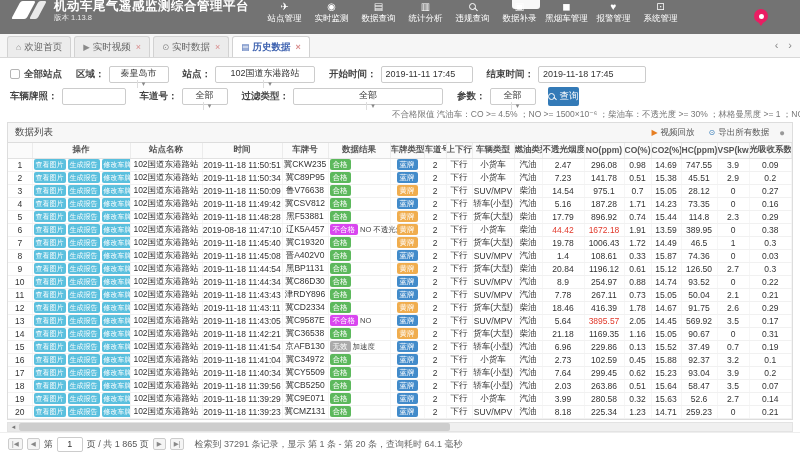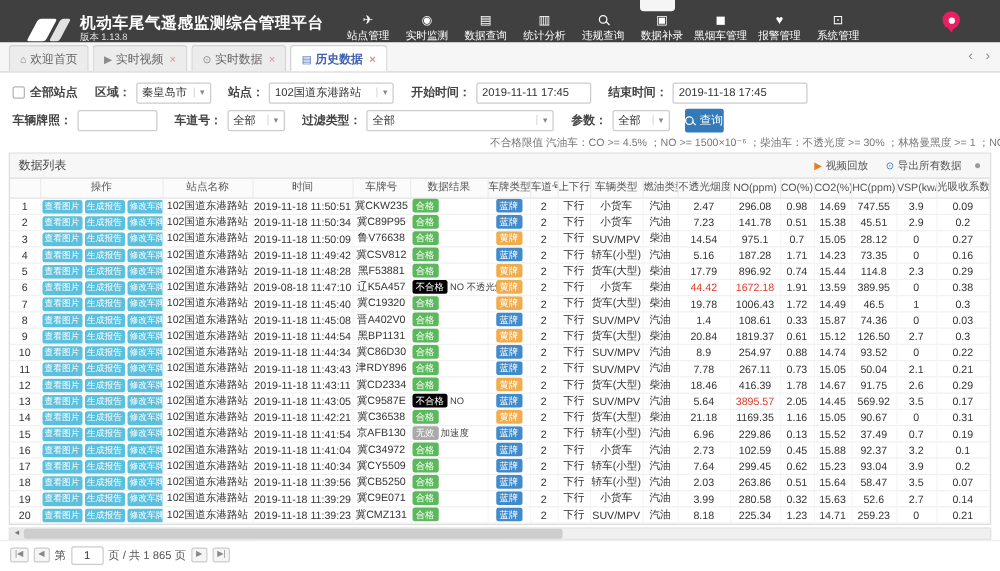--- a/index.html
+++ b/index.html
@@ -1,20 +1,20 @@
 <!DOCTYPE html>
 <html><head>
 <meta charset="utf-8">
 <style>
   * { box-sizing: border-box; margin: 0; padding: 0; }
   html,body { width:800px; height:457px; overflow:hidden; background:#fff;
     font-family:"Liberation Sans","DejaVu Sans",sans-serif; }
 
   
-  .navbar { height:34px; background:#404040; display:flex; align-items:flex-end; color:#fff; position:relative;padding-left:10px; }
+  .navbar { height:34px; background:#737373; display:flex; align-items:flex-start; color:#fff; position:relative; }
   .logo { position:relative; width:40px; height:20px; margin-left:10px; flex:none; }
   .logo i { position:absolute; top:1px; height:18px; background:#fff; transform:skewX(-28deg); border-radius:2px; }
   .logo i.l1 { left:6px; width:15px; }
   .logo i.l2 { left:24px; width:8px; opacity:.85; }
   .brand { margin-left:4px; line-height:1.1; flex:none; }
   .brand .t { font-size:12.5px; font-weight:bold; letter-spacing:.5px; }
   .brand .v { font-size:7.5px; opacity:.85; }
   .nav-items { display:flex; margin-left:12px; }
   .nav-item { width:47px; text-align:center; font-size:8.5px; cursor:pointer; line-height:1.25; }
   .nav-item .ic { display:block; font-size:10px; height:13px; line-height:13px; font-style:normal; }
@@ -33,21 +33,21 @@
   .tab.active .tic { color:#3f63b0; }
   .tab-arrows { position:absolute; right:8px; top:5px; display:flex; gap:10px; color:#888; font-size:11px; }
   .tab-arrows span { cursor:pointer; }
 
   
   .filters { padding:5px 8px 0; }
   .frow { display:flex; align-items:center; height:22px; font-size:9.5px; color:#333; }
   .frow label { font-weight:bold; color:#444; }
   .cb { width:10px; height:10px; border:1px solid #b5b5b5; border-radius:2px; background:#fff; margin:0 4px 0 2px; flex:none; }
   .sel, .inp { border:1px solid #ccc; border-radius:2px; height:17px; background:#fff; font-size:9px; color:#333;
-    display:inline-flex; align-items:center; padding:0 4px; margin-left:4px; }
+    display:inline-flex; align-items:center; padding:0 4px; margin-left:4px;flex-direction:column; }
   .sel { justify-content:space-between; }
   .sel .arr { color:#888; font-size:7px; border-left:1px solid #ddd; padding-left:4px; margin-left:5px; font-style:normal; }
   .gap { width:14px; flex:none; }
   .btn-query { margin-left:12px; height:19px; background:#337ab7; color:#fff; border:none; border-radius:2px;
     font-size:9.5px; padding:0 0; display:inline-flex; align-items:center; gap:5px; cursor:pointer; }
   .mag { position:relative; width:7px; height:7px; border:1.4px solid currentColor; border-radius:50%; display:inline-block; flex:none; }
   .mag::after { content:''; position:absolute; width:4px; height:1.4px; background:currentColor; transform:rotate(45deg); right:-3px; bottom:-1px; }
 
   
   .notice { height:14px; line-height:14px; font-size:8.5px; color:#777; white-space:nowrap; overflow:hidden; padding-left:392px; }
@@ -56,26 +56,26 @@
   .panel { margin:1px 7px 0; border:1px solid #ddd; }
   .panel-hd { height:20px; background:#f7f7f7; border-bottom:1px solid #ddd; display:flex; align-items:center; padding:0 7px; font-size:9.5px; color:#444; }
   .panel-hd .sp { flex:1; }
   .hd-btn { font-size:8.5px; color:#555; display:flex; align-items:center; gap:3px; margin-left:14px; cursor:pointer; }
   .hd-btn .hic { font-style:normal; font-size:8px; }
   .hic.film { color:#e67e22; }
   .hic.exp { color:#337ab7; }
   .hic.dot { color:#999; margin-left:10px; }
 
   table { width:100%; border-collapse:collapse; table-layout:fixed; font-size:8.5px; }
-  th { height:15px; font-size:8.5px; color:#555; background:#fbfbfb; border-bottom:1px solid #e2e2e2; border-right:1px solid #ececec; font-weight:normal; white-space:nowrap; overflow:hidden;margin-left:12px; }
+  th { height:15px; font-size:8.5px; color:#555; background:#fbfbfb; border-bottom:1px solid #e2e2e2; border-right:1px solid #ececec; font-weight:bold; white-space:nowrap; overflow:hidden;margin-left:12px; }
   td { height:13px; text-align:center; color:#333; border-bottom:1px solid #f1f1f1; border-right:1px solid #f6f6f6; white-space:nowrap; overflow:hidden; }
   td.t-result { text-align:left; overflow:visible; padding-left:1px; }
   td.red { color:#e0392b; }
   .bdg { display:inline-block; padding:0 3px; height:11px; line-height:11px; border-radius:2px; color:#fff; font-size:7.5px; vertical-align:middle; }
-  .b-pass { background:#5cb85c; } .b-fail { background:#000000; } .b-invalid { background:#aaa; }
+  .b-pass { background:#5cb85c; } .b-fail { background:#d946ef; } .b-invalid { background:#aaa; }
   .b-blue { background:#428bca; cursor:pointer; } .b-yellow { background:#f0ad4e; cursor:pointer; }
   .note { font-size:7.5px; color:#444; margin-left:2px; vertical-align:middle; }
   .act { display:inline-block; background:#5bc0de; color:#fff; border-radius:2px; padding:0 2px; height:11px; line-height:11px; font-size:7px; margin:0 1px; cursor:pointer; }
 
   
   .scrollwrap { height:10px; margin:2px 7px 0; background:#f0f0f0; border:1px solid #e3e3e3; display:flex; align-items:stretch; }
   .sb-arrow { width:11px; background:#e8e8e8; color:#777; font-size:7px; line-height:8px; text-align:center; cursor:pointer; }
   .sb-thumb { width:55%; background:#cdcdcd; border-radius:2px; cursor:grab; }
   .pagination { display:flex; align-items:center; gap:4px; padding:4px 8px; font-size:9px; color:#555; border-top:1px solid #eee; }
   .pg-btn { border:1px solid #ccc; background:#f5f5f5; border-radius:2px; font-size:6.5px; padding:2px 3px; color:#888; cursor:pointer; line-height:1; }
@@ -430,21 +430,21 @@
     <td>黑BP1131</td>
     <td class="t-result">
       <span class="bdg b-pass">合格</span><span class="note"></span>
     </td>
     <td><span class="bdg b-yellow">黄牌</span></td>
     <td>2</td>
     <td>下行</td>
     <td>货车(大型)</td>
     <td>柴油</td>
     <td>20.84</td>
-    <td>1819.37</td>
+    <td>1196.12</td>
     <td>0.61</td>
     <td>15.12</td>
     <td>126.50</td>
     <td>2.7</td>
     <td>0.3</td>
   </tr>
         <tr>
     <td>10</td>
     <td><span class="act">查看图片</span><span class="act">生成报告</span><span class="act">修改车牌</span></td>
     <td>102国道东港路站</td>
@@ -695,13 +695,14 @@
   <div class="sb-thumb"></div>
 </div>
 <div class="pagination">
   <span class="pg-btn">|◀</span>
   <span class="pg-btn">◀</span>
   <span>第</span>
   <input class="pg-input" value="1" style="">
   <span>页 / 共 1 865 页</span>
   <span class="pg-btn">▶</span>
   <span class="pg-btn">▶|</span>
+  <span class="pg-info">检索到 37291 条记录，显示 第 1 条 - 第 20 条，查询耗时 64.1 毫秒</span>
 </div>
 
 </body></html>

